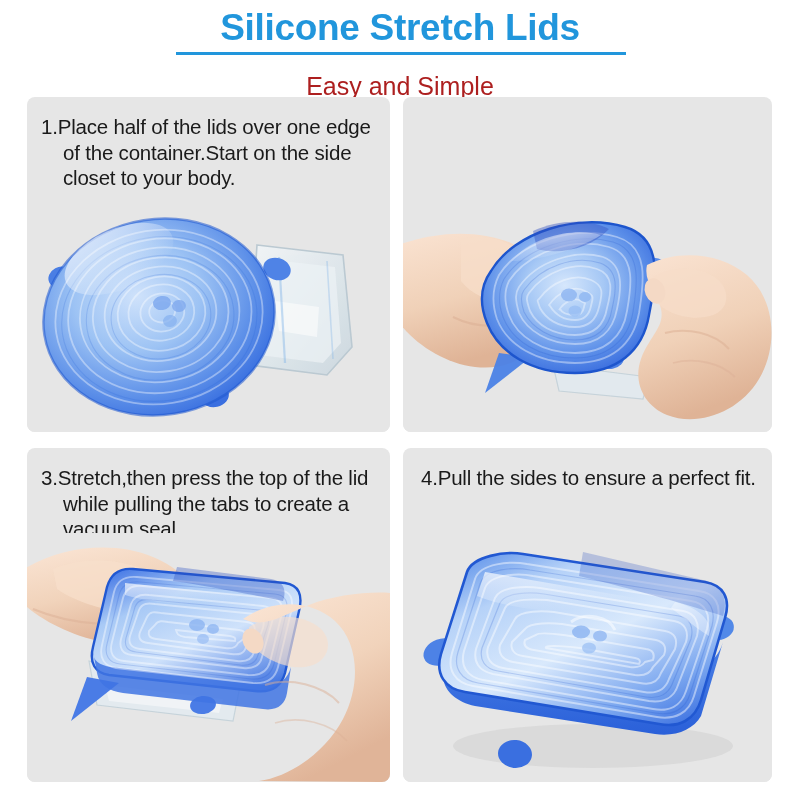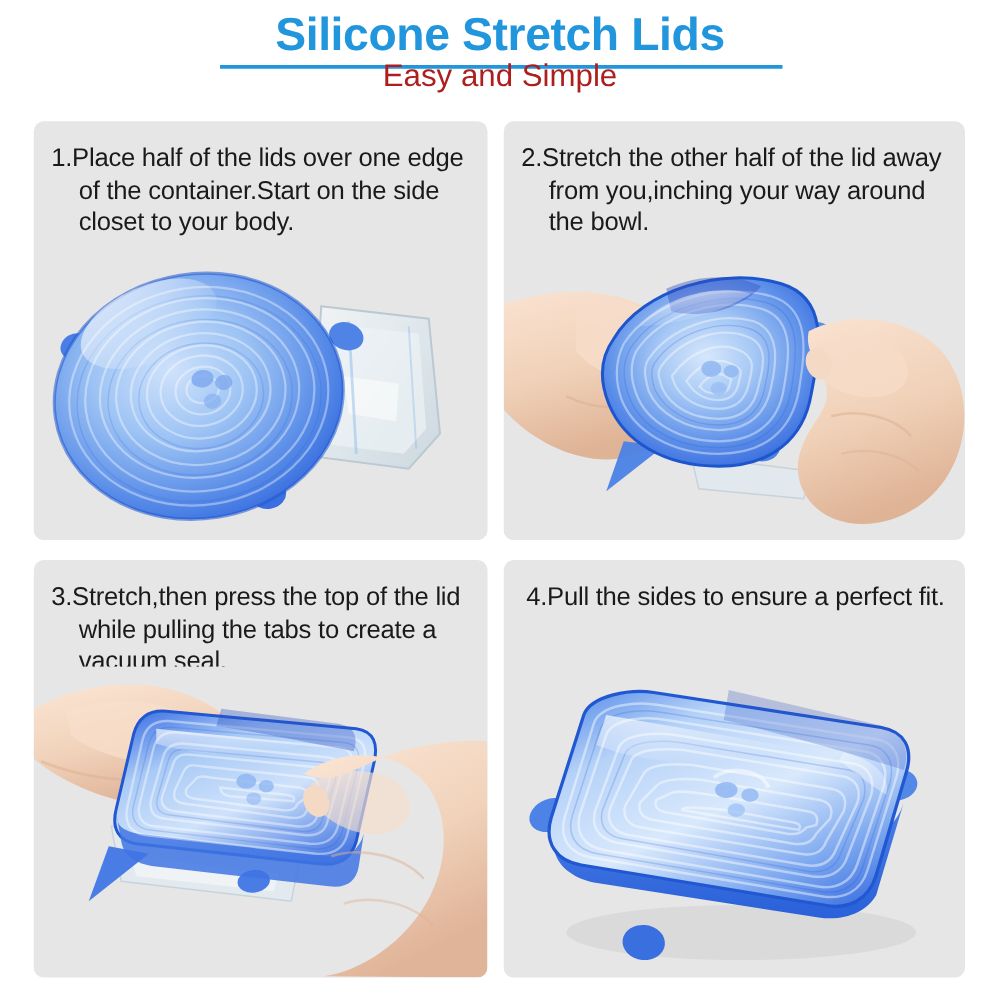--- a/index.html
+++ b/index.html
@@ -40,21 +40,21 @@
   }
   .title-rule {
     position: absolute;
     left: 176px; top: 52px;
     width: 450px;
     height: 3px;
     background: #2196dc;
   }
   .subtitle {
     position: absolute;
-    left: 0; top: 45px;
+    left: 0; top: 70px;
     width: 800px;
     font-size: 25px;
     font-weight: normal;
     color: #ad1f1f;
     line-height: 32px;
     white-space: nowrap;
   }
 
   
   .panel {
@@ -169,21 +169,20 @@
         <ellipse cx="135" cy="106" rx="9" ry="7" fill="#7fa9ee" opacity="0.85" transform="rotate(-9 135 106)"></ellipse>
         <ellipse cx="152" cy="109" rx="7" ry="6" fill="#7fa9ee" opacity="0.8" transform="rotate(-9 152 109)"></ellipse>
         <ellipse cx="143" cy="124" rx="7" ry="6" fill="#86b0f0" opacity="0.7" transform="rotate(-9 143 124)"></ellipse>
 
         <ellipse cx="92" cy="62" rx="58" ry="30" fill="url(#p1shine)" transform="rotate(-24 92 62)"></ellipse>
       </svg>
     </div>
   </div>
 
   <div class="panel" id="panel-2">
-    <div class="panel-text">2.Stretch the other half of the lid away from you,inching your way around the bowl.</div>
     <div class="photo">
       <svg viewBox="0 0 369 245" preserveAspectRatio="xMidYMid slice">
         <defs>
           <linearGradient id="p2skin" x1="0" y1="0" x2="0.3" y2="1">
             <stop offset="0%" stop-color="#fae3d2"></stop>
             <stop offset="55%" stop-color="#f0d1b8"></stop>
             <stop offset="100%" stop-color="#dfb396"></stop>
           </linearGradient>
           <radialGradient id="p2lid" cx="48%" cy="42%" r="70%">
             <stop offset="0%" stop-color="#d6e7fc"></stop>

